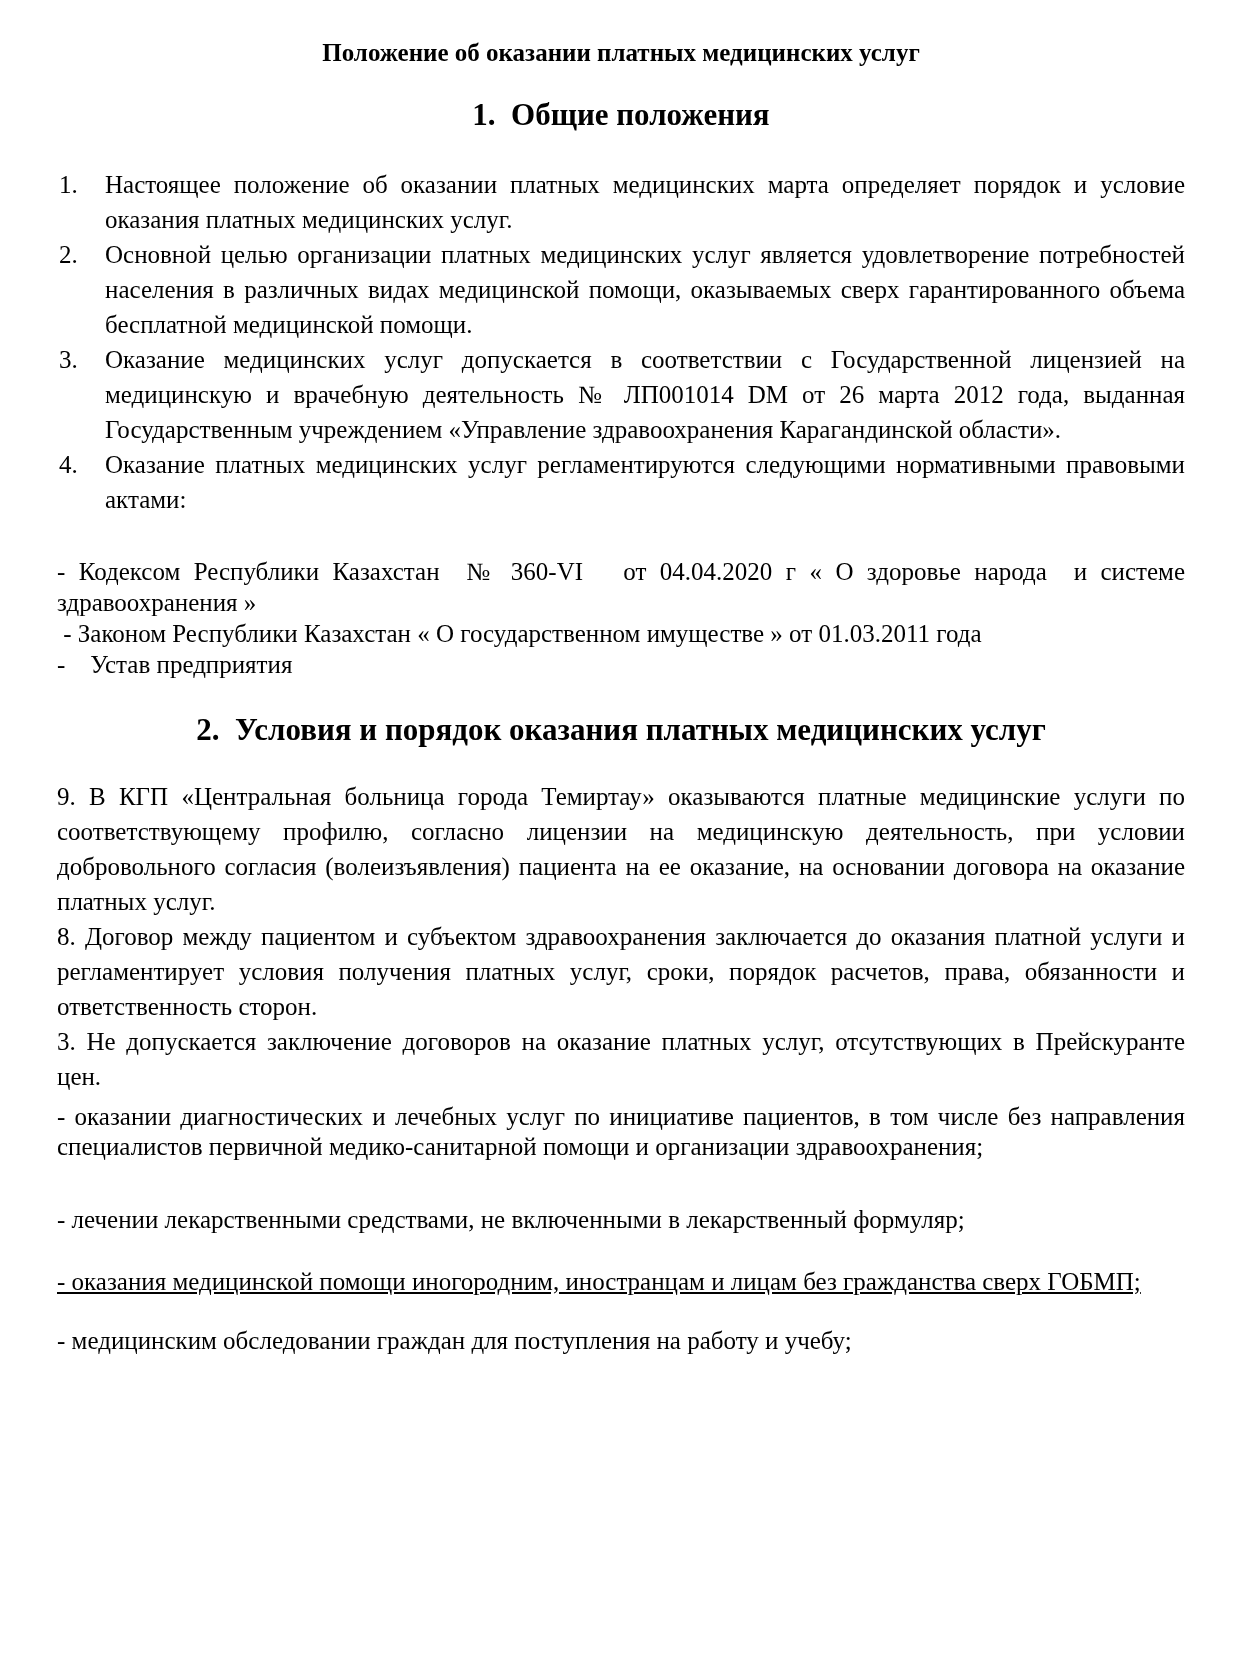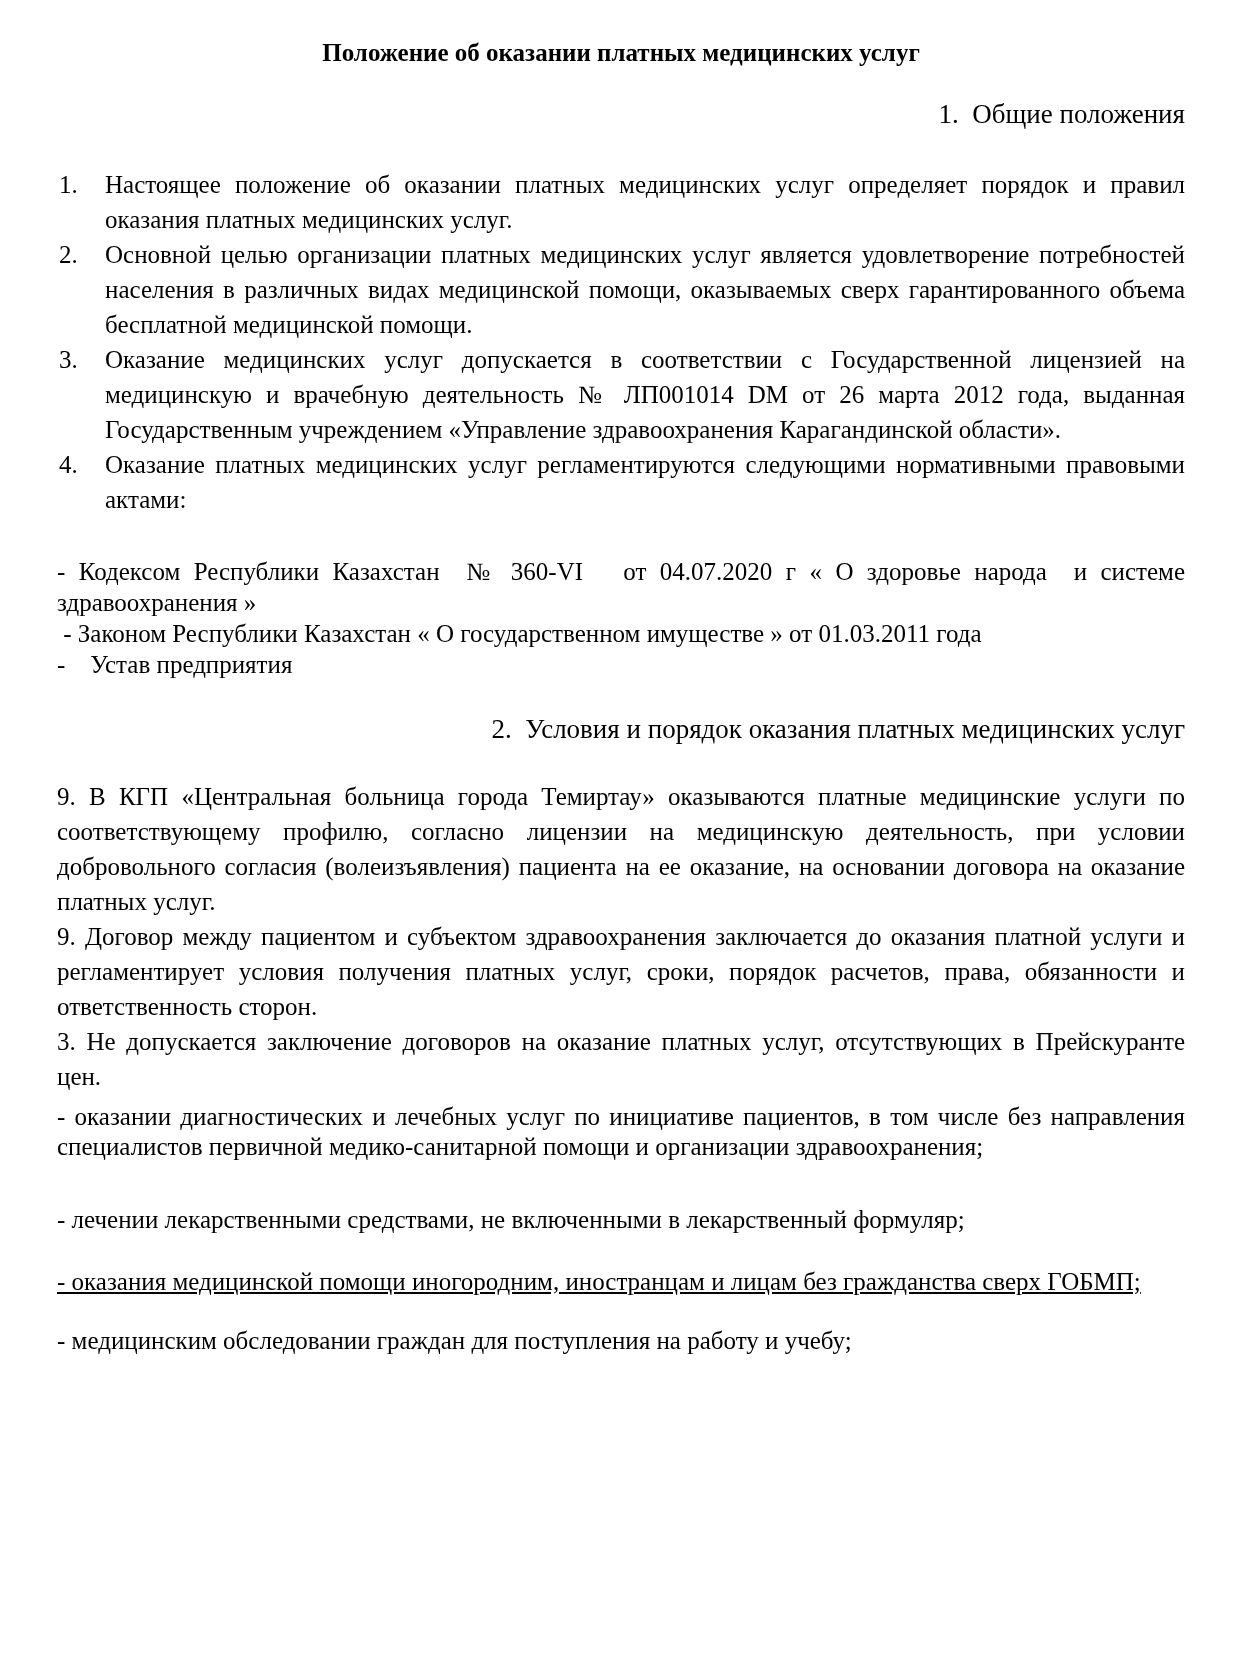--- a/index.html
+++ b/index.html
@@ -20,23 +20,23 @@
     margin-top: 8px;
   }
   .doc-title {
     font-size: 25px;
     font-weight: bold;
     text-align: center;
     line-height: 35px;
     white-space: pre-wrap;
   }
   .sec-heading {
-    font-size: 27px;
-    font-weight: normal;
-    text-align: right;
+    font-size: 31px;
+    font-weight: bold;
+    text-align: center;
     line-height: 35px;
     white-space: pre-wrap;
   }
   #heading-1 { margin-top: 27px; }
   #heading-2 { margin-top: 32px; }
 
   .num-list { margin-top: 35px; }
   .num-item {
     position: relative;
     padding-left: 48px;
@@ -79,37 +79,37 @@
 </head>
 <body>
 
 <div class="page">
 
   <div class="doc-title">Положение об оказании платных медицинских услуг</div>
 
   <div class="sec-heading" id="heading-1">1.  Общие положения</div>
 
   <div class="num-list">
-    <div class="num-item"><span class="marker">1.</span><span>Настоящее положение об оказании платных медицинских услуг определяет порядок и правил оказания платных медицинских услуг.</span></div>
+    <div class="num-item"><span class="marker">1.</span><span>Настоящее положение об оказании платных медицинских марта определяет порядок и условие оказания платных медицинских услуг.</span></div>
     <div class="num-item"><span class="marker">2.</span><span>Основной целью организации платных медицинских услуг является удовлетворение потребностей населения в различных видах медицинской помощи, оказываемых сверх гарантированного объема бесплатной медицинской помощи.</span></div>
     <div class="num-item"><span class="marker">3.</span><span>Оказание медицинских услуг допускается в соответствии с Государственной лицензией на медицинскую и врачебную деятельность № ЛП001014 DM от 26 марта 2012 года, выданная Государственным учреждением «Управление здравоохранения Карагандинской области».</span></div>
     <div class="num-item"><span class="marker">4.</span><span>Оказание платных медицинских услуг регламентируются следующими нормативными правовыми актами:</span></div>
   </div>
 
   <div class="legal-refs">
-    <div class="ref">- Кодексом Республики Казахстан  № 360-VI   от 04.07.2020 г « О здоровье народа  и системе здравоохранения »</div>
+    <div class="ref">- Кодексом Республики Казахстан  № 360-VI   от 04.04.2020 г « О здоровье народа  и системе здравоохранения »</div>
     <div class="ref"> - Законом Республики Казахстан « О государственном имуществе » от 01.03.2011 года</div>
     <div class="ref">-    Устав предприятия</div>
   </div>
 
   <div class="sec-heading" id="heading-2">2.  Условия и порядок оказания платных медицинских услуг</div>
 
   <div class="s2-paras">
     <div class="para">9. В КГП «Центральная больница города Темиртау» оказываются платные медицинские услуги по соответствующему профилю, согласно лицензии на медицинскую деятельность, при условии добровольного согласия (волеизъявления) пациента на ее оказание, на основании договора на оказание платных услуг.</div>
-    <div class="para">9. Договор между пациентом и субъектом здравоохранения заключается до оказания платной услуги и регламентирует условия получения платных услуг, сроки, порядок расчетов, права, обязанности и ответственность сторон.</div>
+    <div class="para">8. Договор между пациентом и субъектом здравоохранения заключается до оказания платной услуги и регламентирует условия получения платных услуг, сроки, порядок расчетов, права, обязанности и ответственность сторон.</div>
     <div class="para">3. Не допускается заключение договоров на оказание платных услуг, отсутствующих в Прейскуранте цен.</div>
   </div>
 
   <div>
     <div class="cond" id="cond-1">- оказании диагностических и лечебных услуг по инициативе пациентов, в том числе без направления специалистов первичной медико-санитарной помощи и организации здравоохранения;</div>
     <div class="cond" id="cond-2">- лечении лекарственными средствами, не включенными в лекарственный формуляр;</div>
     <div class="cond" id="cond-4">- оказания медицинской помощи иногородним, иностранцам и лицам без гражданства сверх ГОБМП;</div>
     <div class="cond" id="cond-5">- медицинским обследовании граждан для поступления на работу и учебу;</div>
   </div>
 

